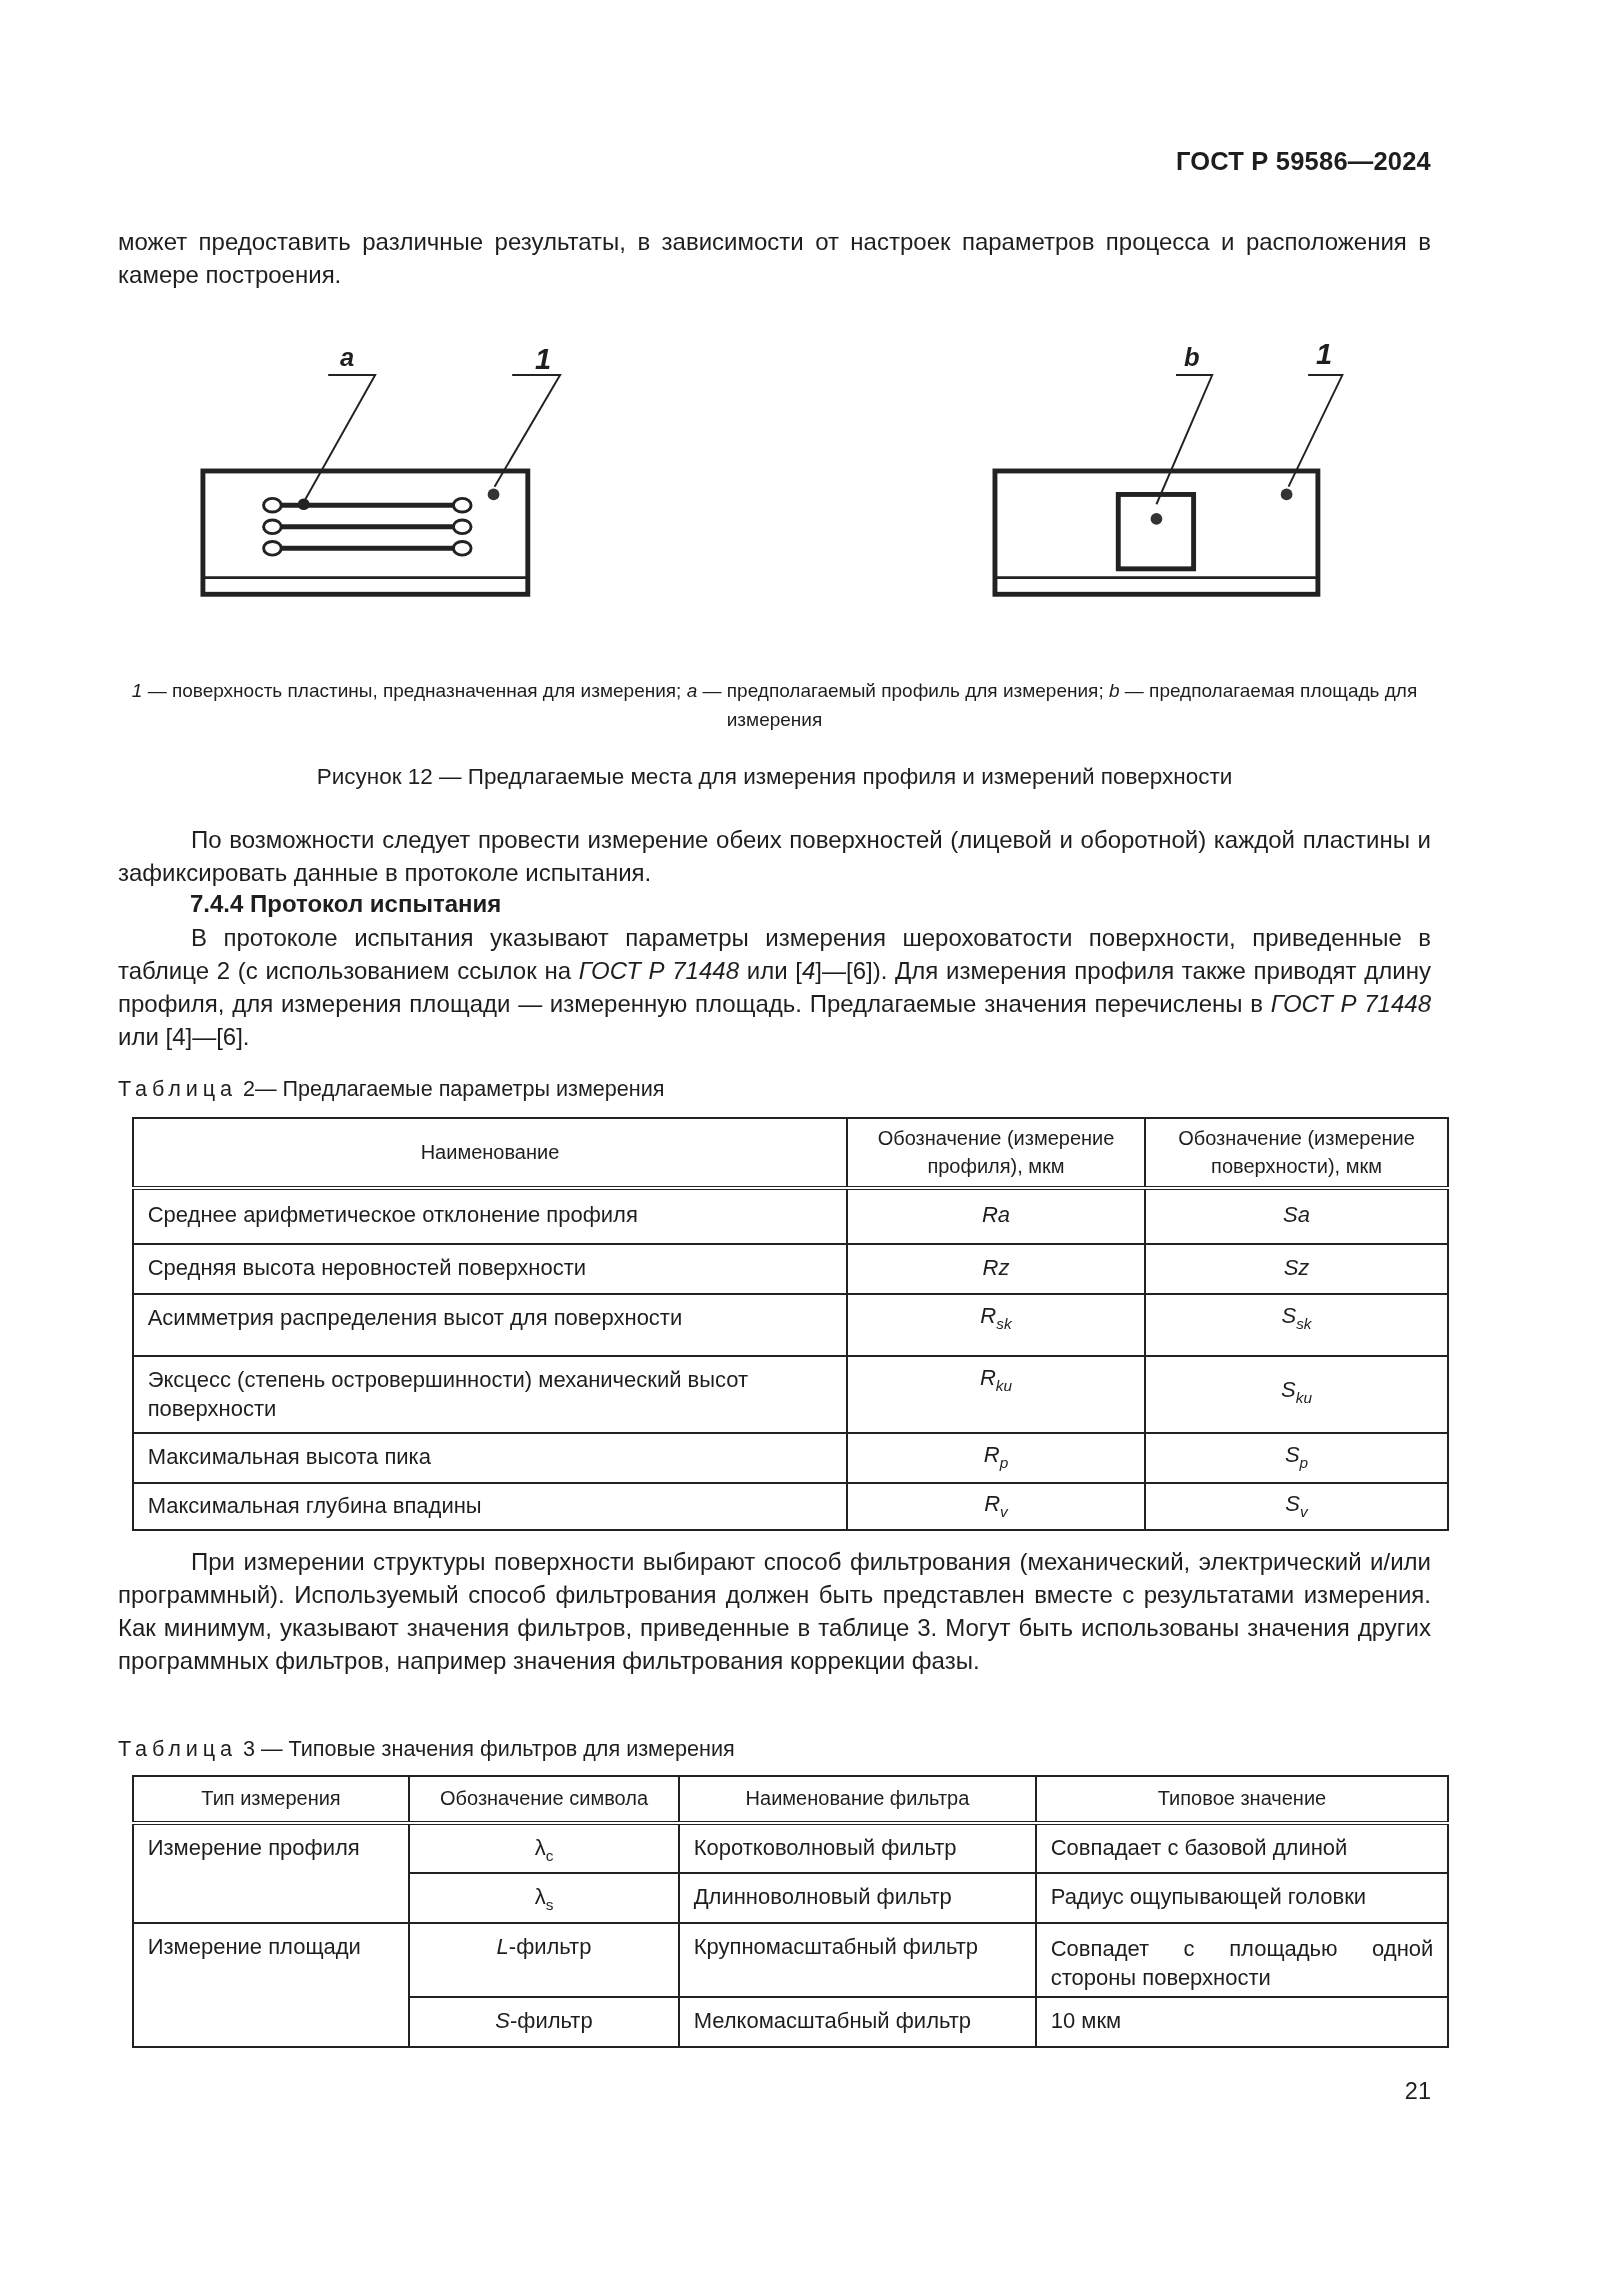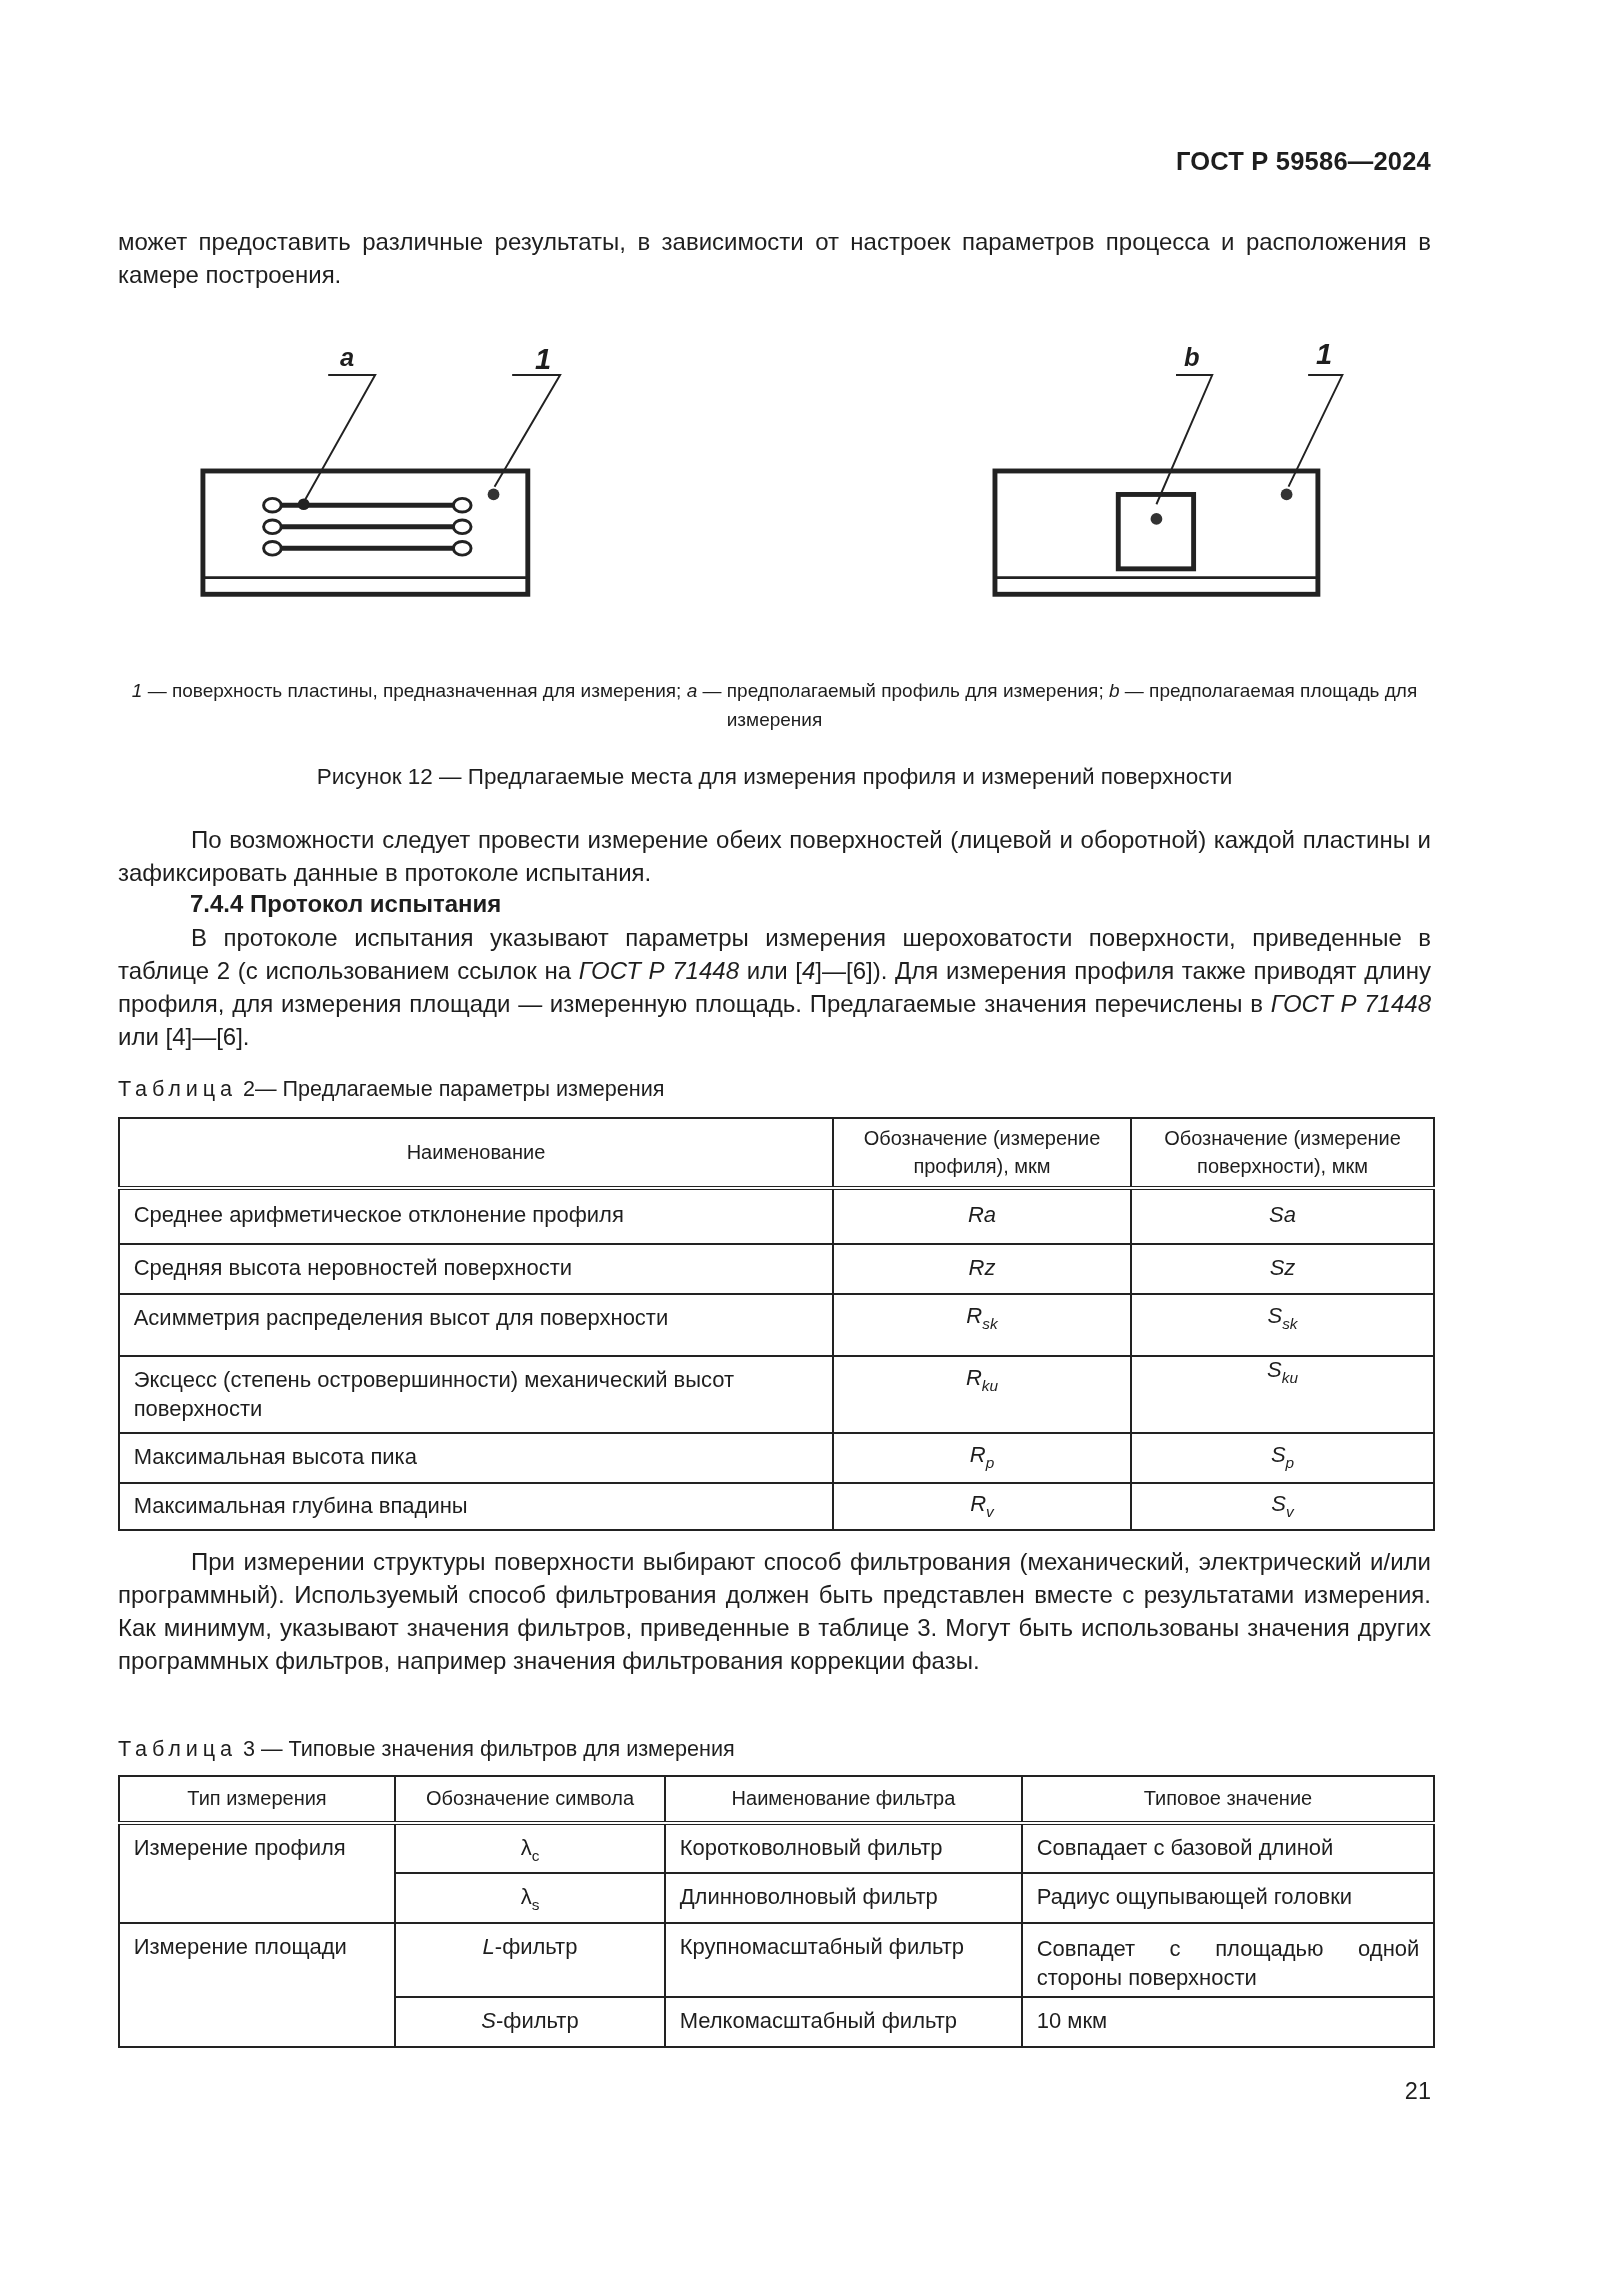--- a/index.html
+++ b/index.html
@@ -8,21 +8,21 @@
   .abs { position: absolute; }
   .header { right: 190px; top: 147px; font-size: 25.5px; font-weight: bold; letter-spacing: 0.2px; }
   .para { left: 118px; width: 1313px; font-size: 24px; line-height: 33px; text-align: justify; }
   .indent { text-indent: 73px; }
   .h-sec { left: 190px; font-size: 24px; font-weight: bold; }
   .legend { left: 118px; width: 1313px; font-size: 19px; line-height: 29px; text-align: center; }
   .caption { left: 118px; width: 1313px; font-size: 22.5px; text-align: center; }
   .tcap { left: 118px; font-size: 21.6px; }
   .tcap .sp { letter-spacing: 4.9px; }
   .i { font-style: italic; }
-  table.t { position: absolute; left: 118px; width: 1314px; border-collapse: collapse; table-layout: fixed; }
+  table.t { position: absolute; left: 132px; width: 1314px; border-collapse: collapse; table-layout: fixed; }
   table.t td, table.t th { border: 2px solid #222; padding: 0 13.7px; font-size: 22px; font-weight: normal; vertical-align: top; }
   table.t th { font-size: 20px; vertical-align: middle; text-align: center; line-height: 27.4px; }
   table.t thead tr { border-bottom: 4.9px double #222; }
   table.t td.c { text-align: center; font-style: italic; }
   table.t td.c.n { font-style: normal; margin-top: 12px; }
   .pagenum { right: 190px; top: 2078px; font-size: 23.5px; }
   sub { font-size: 70%; vertical-align: -5.9px; }
   .fig-label { font-style: italic; font-weight: bold; font-size: 25.5px; }
 </style>
 </head>
@@ -118,21 +118,21 @@
       <td class="c" style="padding-top:9.8px;"><span>Sz</span></td>
     </tr>
     <tr style="height:62px;">
       <td style="padding-top:9.8px;">Асимметрия распределения высот для поверхности</td>
       <td class="c" style="padding-top:7.8px;"><span>R</span><sub>sk</sub></td>
       <td class="c" style="padding-top:7.8px;"><span>S</span><sub>sk</sub></td>
     </tr>
     <tr style="height:77px;">
       <td style="padding-top:7.8px; line-height:29px;">Эксцесс (степень островершинности) механический высот поверхности</td>
       <td class="c" style="padding-top:7.8px;"><span>R</span><sub>ku</sub></td>
-      <td class="c" style="padding-top:0;"><span>S</span><sub>ku</sub></td>
+      <td class="c" style="padding-top:20px;"><span>S</span><sub>ku</sub></td>
     </tr>
     <tr style="height:50px;">
       <td style="padding-top:9.8px;">Максимальная высота пика</td>
       <td class="c" style="padding-top:7.8px;"><span>R</span><sub>p</sub></td>
       <td class="c" style="padding-top:7.8px;"><span>S</span><sub>p</sub></td>
     </tr>
     <tr style="height:47px;">
       <td style="padding-top:8.8px;">Максимальная глубина впадины</td>
       <td class="c" style="padding-top:6.9px;"><span>R</span><sub>v</sub></td>
       <td class="c" style="padding-top:6.9px;"><span>S</span><sub>v</sub></td>

